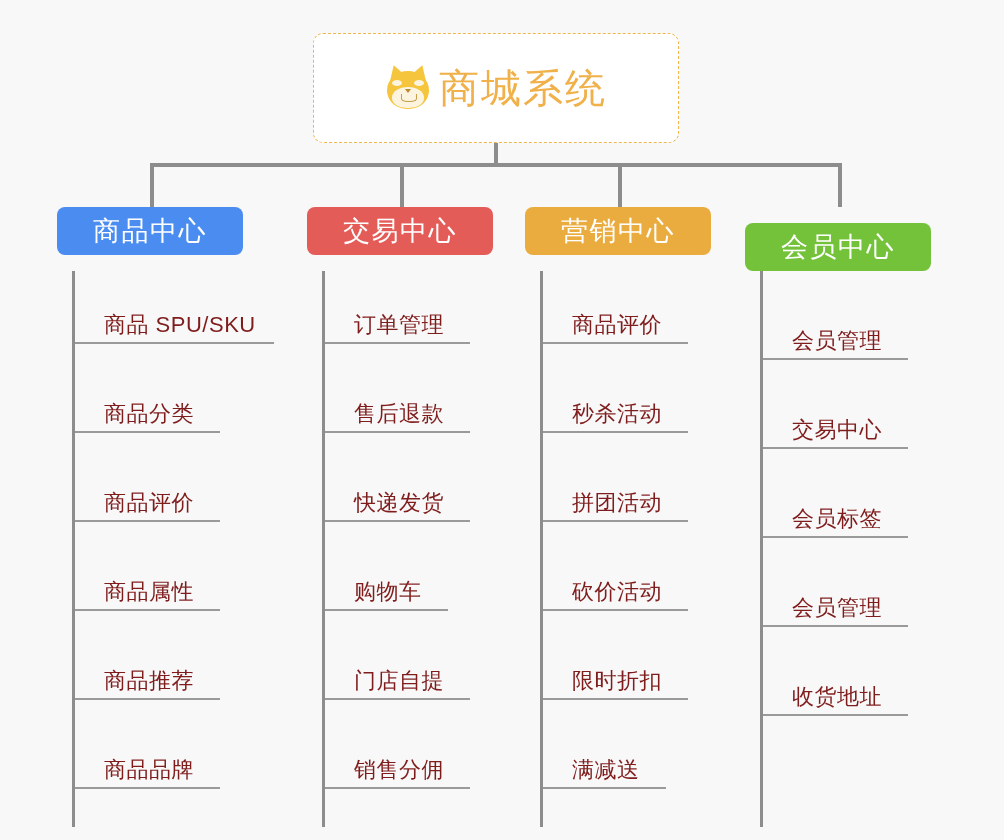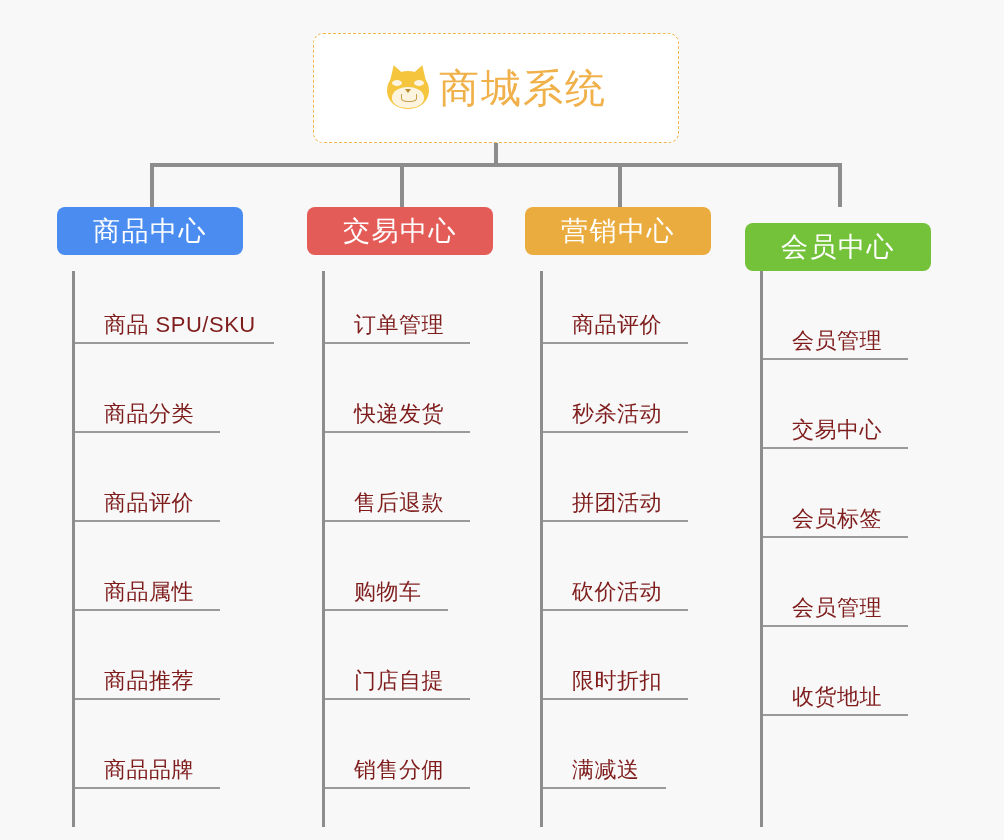--- a/index.html
+++ b/index.html
@@ -254,24 +254,24 @@
 
   <div class="branch" style="left:307px;">
     <div class="branch-header" style="background:#e45c58;">
       <span class="branch-header-label">交易中心</span>
     </div>
     <ul class="leaf-list">
       <li class="leaf-item" style="--uw: 148px;">
         <span class="leaf-label">订单管理</span>
       </li>
       <li class="leaf-item" style="--uw: 148px;">
+        <span class="leaf-label">售后退款</span>
+      </li>
+      <li class="leaf-item" style="--uw: 148px;">
         <span class="leaf-label">快递发货</span>
-      </li>
-      <li class="leaf-item" style="--uw: 148px;">
-        <span class="leaf-label">售后退款</span>
       </li>
       <li class="leaf-item" style="--uw: 126px;">
         <span class="leaf-label">购物车</span>
       </li>
       <li class="leaf-item" style="--uw: 148px;">
         <span class="leaf-label">门店自提</span>
       </li>
       <li class="leaf-item" style="--uw: 148px;">
         <span class="leaf-label">销售分佣</span>
       </li>

